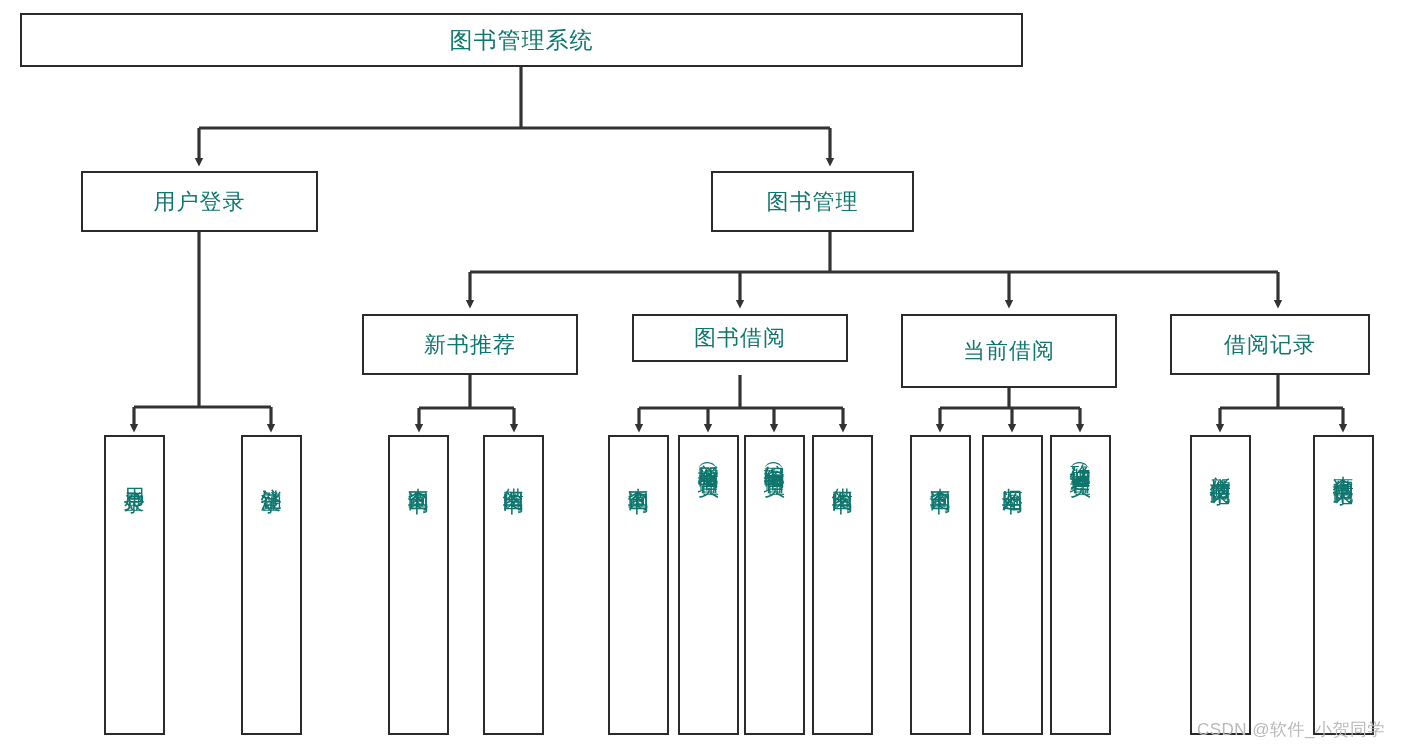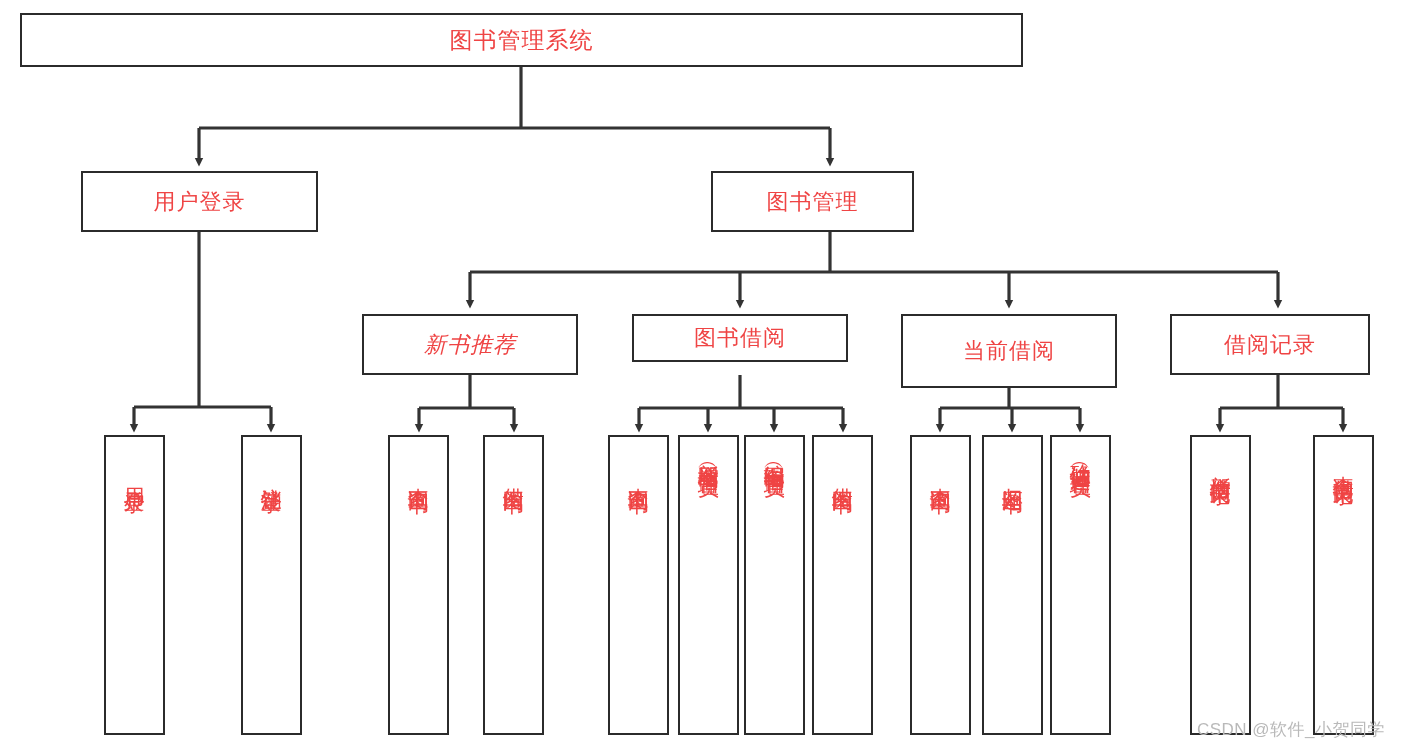--- a/index.html
+++ b/index.html
@@ -25,21 +25,21 @@
     pointer-events: none;
   }
   .node {
     position: absolute;
     box-sizing: border-box;
     border: 2.5px solid #2b2b2b;
     background: #ffffff;
     display: flex;
     align-items: center;
     justify-content: center;
-    color: #ef4444;
+    color: #0f766e;
   }
   .node .cap {
     font-size: 22px;
     line-height: 1.25;
     letter-spacing: 1px;
     white-space: nowrap;
   }
   .node.vert {
     align-items: flex-start;
     padding-top: 34px;
@@ -126,21 +126,21 @@
     <span class="cap">图书管理系统</span>
   </div>
 
   <div class="node" style="left:81px; top:171px; width:237px; height:61px;">
     <span class="cap">用户登录</span>
   </div>
   <div class="node" style="left:711px; top:171px; width:203px; height:61px;">
     <span class="cap">图书管理</span>
   </div>
 
-  <div class="node" style="left:362px; top:314px; width:216px; height:61px;font-style:italic;">
+  <div class="node" style="left:362px; top:314px; width:216px; height:61px;">
     <span class="cap">新书推荐</span>
   </div>
   <div class="node" style="left:632px; top:314px; width:216px; height:48px;">
     <span class="cap">图书借阅</span>
   </div>
   <div class="node" style="left:901px; top:314px; width:216px; height:74px;">
     <span class="cap">当前借阅</span>
   </div>
   <div class="node" style="left:1170px; top:314px; width:200px; height:61px;">
     <span class="cap">借阅记录</span>

